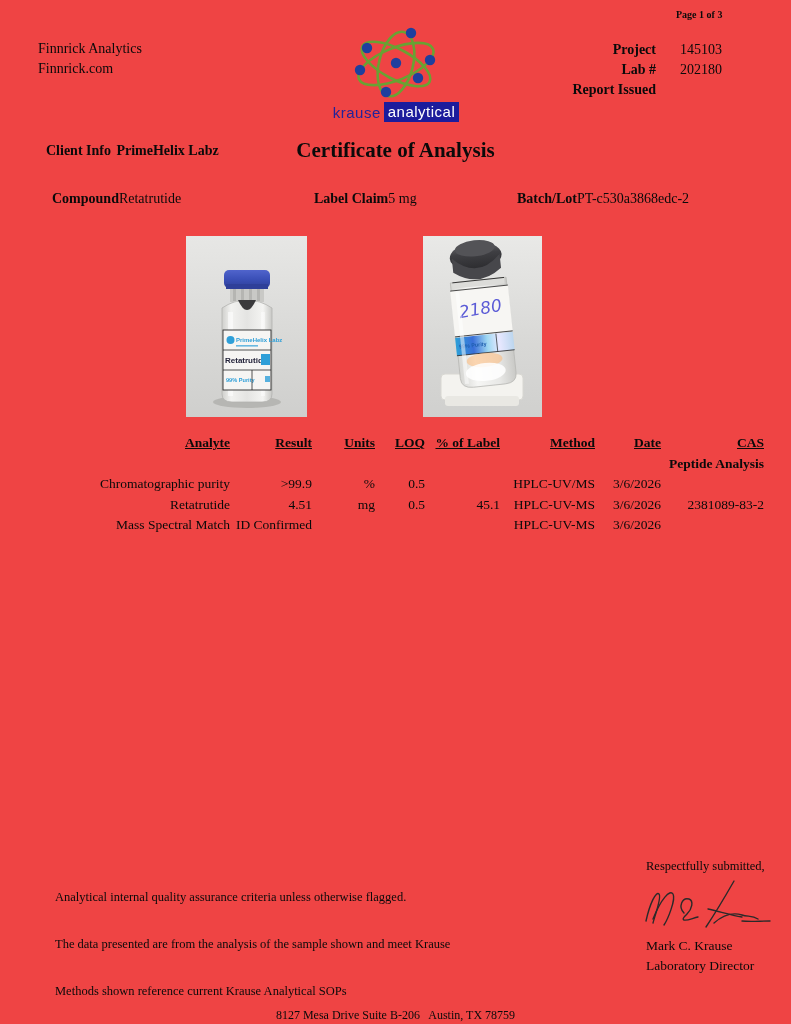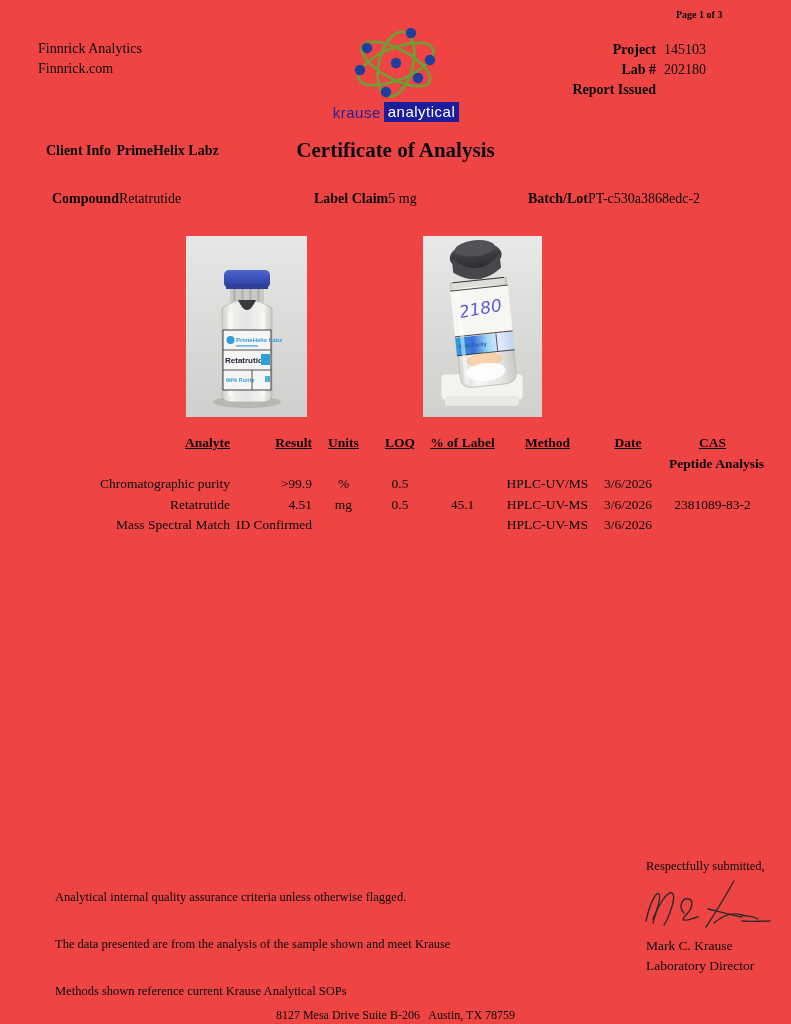--- a/index.html
+++ b/index.html
@@ -17,49 +17,49 @@
   
   .page-indicator { top: 9px; left: 676px; font-size: 10px; font-weight: bold; }
   .company-block { top: 39px; left: 38px; font-size: 14px; line-height: 19.5px; }
   .logo-block { top: 26px; left: 336px; width: 120px; text-align: center; }
   .logo-wordmark { display: flex; align-items: center; justify-content: center; margin-top: -2px;
       font-family: "Liberation Sans", "DejaVu Sans", sans-serif; }
   .logo-krause { color: #23239a; font-size: 15px; letter-spacing: 0.5px; padding-right: 3px; }
   .logo-analytical { background: #1c1c9c; color: #ffffff; font-size: 15px; letter-spacing: 0.5px;
       padding: 1px 4px 2px 4px; }
   .meta-block { top: 40px; left: 520px; width: 250px; font-size: 14px; }
-  .meta-row { display: flex; line-height: 20.2px; }
+  .meta-row { display: flex; line-height: 20.2px; gap: 16px; }
   .meta-label { width: 136px; text-align: right; font-weight: bold; }
   .meta-value { padding-left: 8px; text-align: left; }
 
   
   .client-line { top: 143px; left: 46px; font-size: 14px; font-weight: bold; }
   .client-line span { padding-right: 2px; }
   .doc-title { top: 138px; left: 0; width: 791px; text-align: center; font-size: 21px; font-weight: bold; }
 
   
   .sample-row { top: 191px; left: 0; width: 791px; font-size: 14px; }
   .sample-pair { position: absolute; white-space: nowrap; }
   .sample-pair b { }
   .pair-compound { left: 52px; }
   .pair-claim { left: 314px; }
-  .pair-batch { left: 528px; text-align: right; }
+  .pair-batch { left: 517px; text-align: right; }
 
   
   .photo { position: absolute; top: 236px; }
   .photo-left { left: 186px; }
   .photo-right { left: 423px; }
 
   
   .results { top: 433px; left: 36px; width: 728px; font-size: 13.5px; }
   table { border-collapse: collapse; table-layout: fixed; width: 728px; }
   td { padding: 0; line-height: 20.6px; overflow: hidden; white-space: nowrap; }
   .c-analyte { text-align: right; }
   .c-result  { text-align: right; }
-  .c-units, .c-loq, .c-pct, .c-method, .c-date, .c-cas { text-align: center; margin-left: 46px; }
+  .c-units, .c-loq, .c-pct, .c-method, .c-date, .c-cas { text-align: right; margin-left: 46px; }
   .th span { font-weight: bold; text-decoration: underline; }
   .section-row td { font-weight: bold; }
 
   
   .disclaimer { top: 859px; left: 55px; font-size: 12.5px; line-height: 15.6px; white-space: pre; }
   .sign-block { top: 859px; left: 646px; width: 150px; font-size: 12.5px; }
   .sign-closing { line-height: 15.6px; }
   .sig-svg { margin: 2px 0 0 -8px; display: block; }
   .sign-name { font-size: 13.5px; line-height: 18px; margin-top: 2px; }
   .address-line { top: 1008px; left: 0; width: 791px; text-align: center; font-size: 12px; white-space: pre; }

